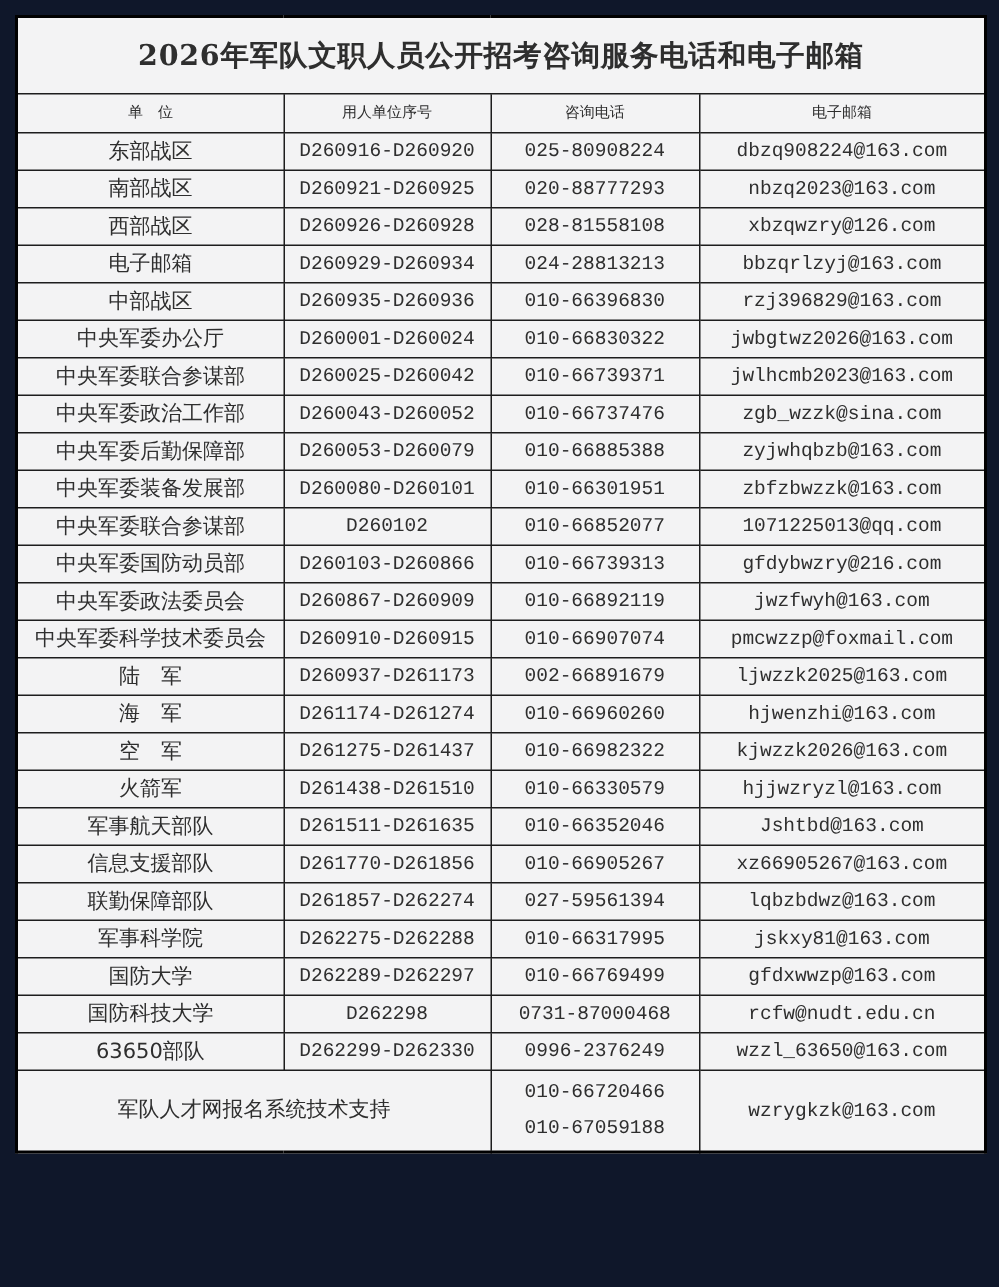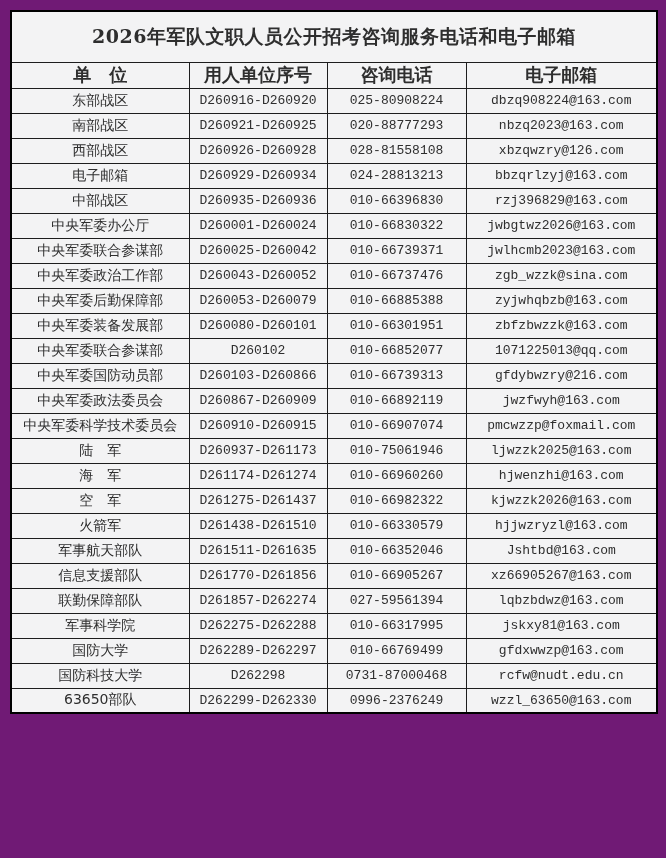--- a/index.html
+++ b/index.html
@@ -6,21 +6,21 @@
   html, body {
     margin: 0;
     padding: 0;
     background: #f1f1f2;
     font-family: "DejaVu Sans", sans-serif;
   }
   .page {
     width: 666px;
     height: 858px;
     padding: 10px;
-    background: #701a75;
+    background: #0f172a;
   }
   table.contact-table {
     width: 646px;
     border-collapse: collapse;
     table-layout: fixed;
     background: #f3f3f4;
     border: 2px solid #000;
   }
   table.contact-table td,
   table.contact-table th {
@@ -35,22 +35,22 @@
   .title-cell {
     height: 51px;
     font-size: 19px;
     font-weight: bold;
     letter-spacing: 0.5px;
     color: #1e1e1e;
     font-family: "DejaVu Serif", "Liberation Serif", serif;
   }
   th.head-cell {
     height: 26px;
-    font-size: 18px;
-    font-weight: bold;
+    font-size: 10px;
+    font-weight: normal;
     color: #2e2e2e;
     margin-left: 30px;
   }
   td.cjk {
     height: 25px;
     font-size: 14px;
   }
   td.mono, .mono {
     font-family: "Liberation Mono", "DejaVu Sans Mono", monospace;
     font-size: 13px;
@@ -167,21 +167,21 @@
         </tr>
         <tr>
           <td class="cjk">中央军委科学技术委员会</td>
           <td class="mono cjk">D260910-D260915</td>
           <td class="mono cjk">010-66907074</td>
           <td class="mono cjk">pmcwzzp@foxmail.com</td>
         </tr>
         <tr>
           <td class="cjk">陆　军</td>
           <td class="mono cjk">D260937-D261173</td>
-          <td class="mono cjk">010-75061946</td>
+          <td class="mono cjk">002-66891679</td>
           <td class="mono cjk">ljwzzk2025@163.com</td>
         </tr>
         <tr>
           <td class="cjk">海　军</td>
           <td class="mono cjk">D261174-D261274</td>
           <td class="mono cjk">010-66960260</td>
           <td class="mono cjk">hjwenzhi@163.com</td>
         </tr>
         <tr>
           <td class="cjk">空　军</td>
@@ -230,15 +230,23 @@
           <td class="mono cjk">D262298</td>
           <td class="mono cjk">0731-87000468</td>
           <td class="mono cjk">rcfw@nudt.edu.cn</td>
         </tr>
         <tr>
           <td class="cjk">63650部队</td>
           <td class="mono cjk">D262299-D262330</td>
           <td class="mono cjk">0996-2376249</td>
           <td class="mono cjk">wzzl_63650@163.com</td>
         </tr>
+        <tr class="footer-row" id="footer-row">
+        <td colspan="2" class="cjk footer-unit">军队人才网报名系统技术支持</td>
+        <td class="mono">
+          <div class="phone-line">010-66720466</div>
+          <div class="phone-line">010-67059188</div>
+        </td>
+        <td class="mono">wzrygkzk@163.com</td>
+      </tr>
     </tbody>
   </table>
 </div>
 
 </body></html>

